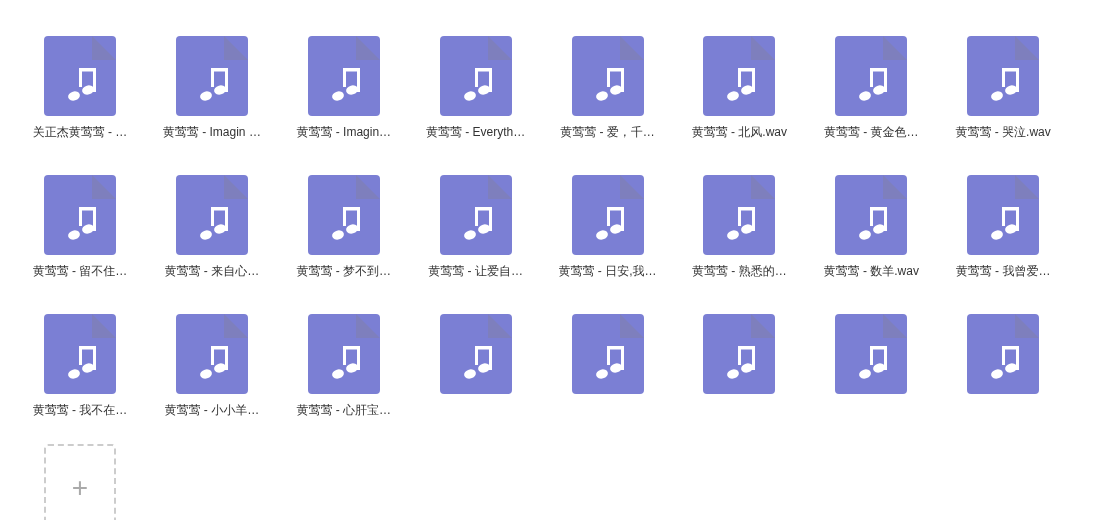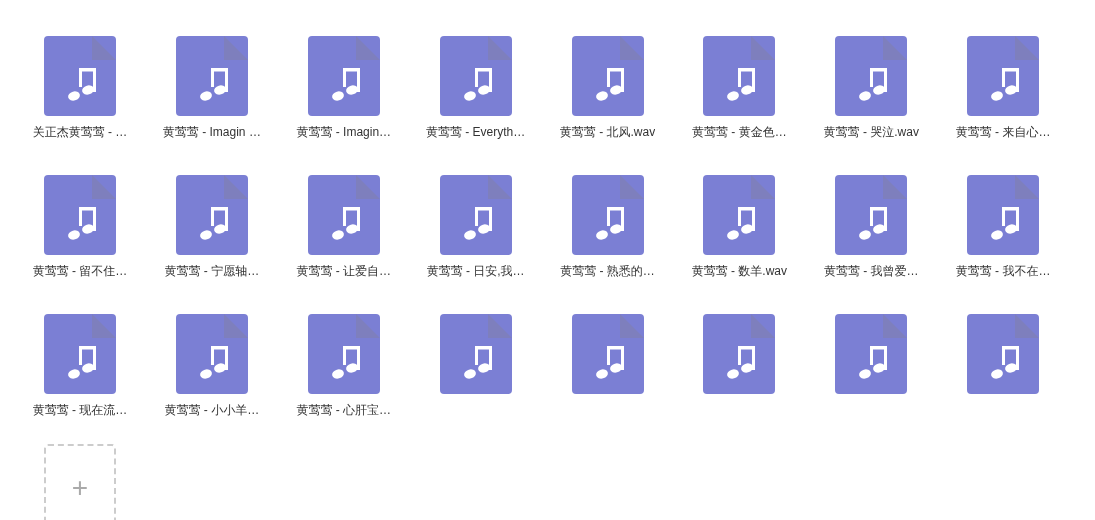--- a/index.html
+++ b/index.html
@@ -182,20 +182,45 @@
           <ellipse cx="-6" cy="18" rx="6" ry="4.5" fill="white" transform="rotate(-15,-6,18)"></ellipse>
 
           <rect x="13" y="-10" width="3" height="24" fill="white"></rect>
 
           <rect x="-1" y="-10" width="3" height="19" fill="white"></rect>
 
           <rect x="-1" y="-10" width="17" height="3.5" fill="white"></rect>
         </g>
       </svg>
     </div>
+      <span class="file-name">黄莺莺 - 爱，千…</span>
+    </div>
+    <div class="file-item">
+      <div class="file-icon">
+      <svg viewBox="0 0 72 88" xmlns="http://www.w3.org/2000/svg">
+
+        <rect x="0" y="8" width="72" height="80" rx="4" ry="4" fill="#7b7fd4"></rect>
+
+        <polygon points="48,8 72,32 48,32" fill="#9496df"></polygon>
+        <polygon points="48,8 72,32 48,32" fill="rgba(0,0,0,0.15)"></polygon>
+
+        <g transform="translate(36,50)" fill="white">
+
+          <ellipse cx="8" cy="12" rx="6" ry="4.5" fill="white" transform="rotate(-15,8,12)"></ellipse>
+
+          <ellipse cx="-6" cy="18" rx="6" ry="4.5" fill="white" transform="rotate(-15,-6,18)"></ellipse>
+
+          <rect x="13" y="-10" width="3" height="24" fill="white"></rect>
+
+          <rect x="-1" y="-10" width="3" height="19" fill="white"></rect>
+
+          <rect x="-1" y="-10" width="17" height="3.5" fill="white"></rect>
+        </g>
+      </svg>
+    </div>
       <span class="file-name">黄莺莺 - 北风.wav</span>
     </div>
     <div class="file-item">
       <div class="file-icon">
       <svg viewBox="0 0 72 88" xmlns="http://www.w3.org/2000/svg">
 
         <rect x="0" y="8" width="72" height="80" rx="4" ry="4" fill="#7b7fd4"></rect>
 
         <polygon points="48,8 72,32 48,32" fill="#9496df"></polygon>
         <polygon points="48,8 72,32 48,32" fill="rgba(0,0,0,0.15)"></polygon>
@@ -257,20 +282,45 @@
           <ellipse cx="-6" cy="18" rx="6" ry="4.5" fill="white" transform="rotate(-15,-6,18)"></ellipse>
 
           <rect x="13" y="-10" width="3" height="24" fill="white"></rect>
 
           <rect x="-1" y="-10" width="3" height="19" fill="white"></rect>
 
           <rect x="-1" y="-10" width="17" height="3.5" fill="white"></rect>
         </g>
       </svg>
     </div>
+      <span class="file-name">黄莺莺 - 留不住…</span>
+    </div>
+    <div class="file-item">
+      <div class="file-icon">
+      <svg viewBox="0 0 72 88" xmlns="http://www.w3.org/2000/svg">
+
+        <rect x="0" y="8" width="72" height="80" rx="4" ry="4" fill="#7b7fd4"></rect>
+
+        <polygon points="48,8 72,32 48,32" fill="#9496df"></polygon>
+        <polygon points="48,8 72,32 48,32" fill="rgba(0,0,0,0.15)"></polygon>
+
+        <g transform="translate(36,50)" fill="white">
+
+          <ellipse cx="8" cy="12" rx="6" ry="4.5" fill="white" transform="rotate(-15,8,12)"></ellipse>
+
+          <ellipse cx="-6" cy="18" rx="6" ry="4.5" fill="white" transform="rotate(-15,-6,18)"></ellipse>
+
+          <rect x="13" y="-10" width="3" height="24" fill="white"></rect>
+
+          <rect x="-1" y="-10" width="3" height="19" fill="white"></rect>
+
+          <rect x="-1" y="-10" width="17" height="3.5" fill="white"></rect>
+        </g>
+      </svg>
+    </div>
       <span class="file-name">黄莺莺 - 来自心…</span>
     </div>
     <div class="file-item">
       <div class="file-icon">
       <svg viewBox="0 0 72 88" xmlns="http://www.w3.org/2000/svg">
 
         <rect x="0" y="8" width="72" height="80" rx="4" ry="4" fill="#7b7fd4"></rect>
 
         <polygon points="48,8 72,32 48,32" fill="#9496df"></polygon>
         <polygon points="48,8 72,32 48,32" fill="rgba(0,0,0,0.15)"></polygon>
@@ -282,46 +332,21 @@
           <ellipse cx="-6" cy="18" rx="6" ry="4.5" fill="white" transform="rotate(-15,-6,18)"></ellipse>
 
           <rect x="13" y="-10" width="3" height="24" fill="white"></rect>
 
           <rect x="-1" y="-10" width="3" height="19" fill="white"></rect>
 
           <rect x="-1" y="-10" width="17" height="3.5" fill="white"></rect>
         </g>
       </svg>
     </div>
-      <span class="file-name">黄莺莺 - 留不住…</span>
-    </div>
-    <div class="file-item">
-      <div class="file-icon">
-      <svg viewBox="0 0 72 88" xmlns="http://www.w3.org/2000/svg">
-
-        <rect x="0" y="8" width="72" height="80" rx="4" ry="4" fill="#7b7fd4"></rect>
-
-        <polygon points="48,8 72,32 48,32" fill="#9496df"></polygon>
-        <polygon points="48,8 72,32 48,32" fill="rgba(0,0,0,0.15)"></polygon>
-
-        <g transform="translate(36,50)" fill="white">
-
-          <ellipse cx="8" cy="12" rx="6" ry="4.5" fill="white" transform="rotate(-15,8,12)"></ellipse>
-
-          <ellipse cx="-6" cy="18" rx="6" ry="4.5" fill="white" transform="rotate(-15,-6,18)"></ellipse>
-
-          <rect x="13" y="-10" width="3" height="24" fill="white"></rect>
-
-          <rect x="-1" y="-10" width="3" height="19" fill="white"></rect>
-
-          <rect x="-1" y="-10" width="17" height="3.5" fill="white"></rect>
-        </g>
-      </svg>
-    </div>
-      <span class="file-name">黄莺莺 - 宁愿轴…</span>
+      <span class="file-name">黄莺莺 - 梦不到…</span>
     </div>
     <div class="file-item">
       <div class="file-icon">
       <svg viewBox="0 0 72 88" xmlns="http://www.w3.org/2000/svg">
 
         <rect x="0" y="8" width="72" height="80" rx="4" ry="4" fill="#7b7fd4"></rect>
 
         <polygon points="48,8 72,32 48,32" fill="#9496df"></polygon>
         <polygon points="48,8 72,32 48,32" fill="rgba(0,0,0,0.15)"></polygon>
 
@@ -458,45 +483,20 @@
 
           <rect x="13" y="-10" width="3" height="24" fill="white"></rect>
 
           <rect x="-1" y="-10" width="3" height="19" fill="white"></rect>
 
           <rect x="-1" y="-10" width="17" height="3.5" fill="white"></rect>
         </g>
       </svg>
     </div>
       <span class="file-name">黄莺莺 - 我不在…</span>
-    </div>
-    <div class="file-item">
-      <div class="file-icon">
-      <svg viewBox="0 0 72 88" xmlns="http://www.w3.org/2000/svg">
-
-        <rect x="0" y="8" width="72" height="80" rx="4" ry="4" fill="#7b7fd4"></rect>
-
-        <polygon points="48,8 72,32 48,32" fill="#9496df"></polygon>
-        <polygon points="48,8 72,32 48,32" fill="rgba(0,0,0,0.15)"></polygon>
-
-        <g transform="translate(36,50)" fill="white">
-
-          <ellipse cx="8" cy="12" rx="6" ry="4.5" fill="white" transform="rotate(-15,8,12)"></ellipse>
-
-          <ellipse cx="-6" cy="18" rx="6" ry="4.5" fill="white" transform="rotate(-15,-6,18)"></ellipse>
-
-          <rect x="13" y="-10" width="3" height="24" fill="white"></rect>
-
-          <rect x="-1" y="-10" width="3" height="19" fill="white"></rect>
-
-          <rect x="-1" y="-10" width="17" height="3.5" fill="white"></rect>
-        </g>
-      </svg>
-    </div>
-      <span class="file-name">黄莺莺 - 现在流…</span>
     </div>
     <div class="file-item">
       <div class="file-icon">
       <svg viewBox="0 0 72 88" xmlns="http://www.w3.org/2000/svg">
 
         <rect x="0" y="8" width="72" height="80" rx="4" ry="4" fill="#7b7fd4"></rect>
 
         <polygon points="48,8 72,32 48,32" fill="#9496df"></polygon>
         <polygon points="48,8 72,32 48,32" fill="rgba(0,0,0,0.15)"></polygon>
 

